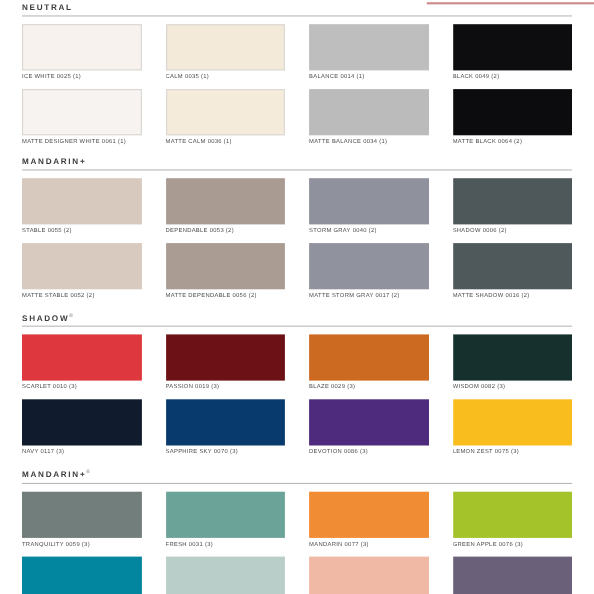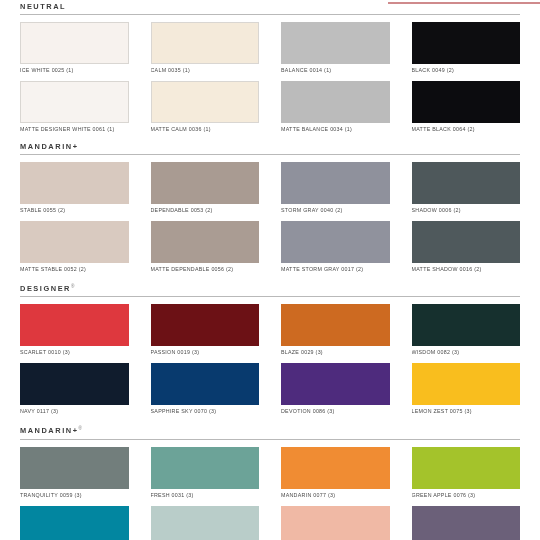--- a/index.html
+++ b/index.html
@@ -184,21 +184,21 @@
           <div class="swatch" style="background: rgb(144, 146, 157);"></div>
           <div class="swatch-label">MATTE STORM GRAY 0017 (2)</div>
         </div>
         <div class="cell">
           <div class="swatch" style="background: rgb(79, 89, 92);"></div>
           <div class="swatch-label">MATTE SHADOW 0016 (2)</div>
         </div>
       </div>
     </div>
     <div class="section">
-      <div class="section-head"><span>DESIGNER</span><span class="sup">®</span></div>
+      <div class="section-head"><span>SHADOW</span><span class="sup">®</span></div>
       <div class="section-rule"></div>
       <div class="grid">
         <div class="cell">
           <div class="swatch" style="background: rgb(222, 56, 62);"></div>
           <div class="swatch-label">SCARLET 0010 (3)</div>
         </div>
         <div class="cell">
           <div class="swatch" style="background: rgb(108, 17, 21);"></div>
           <div class="swatch-label">PASSION 0019 (3)</div>
         </div>

